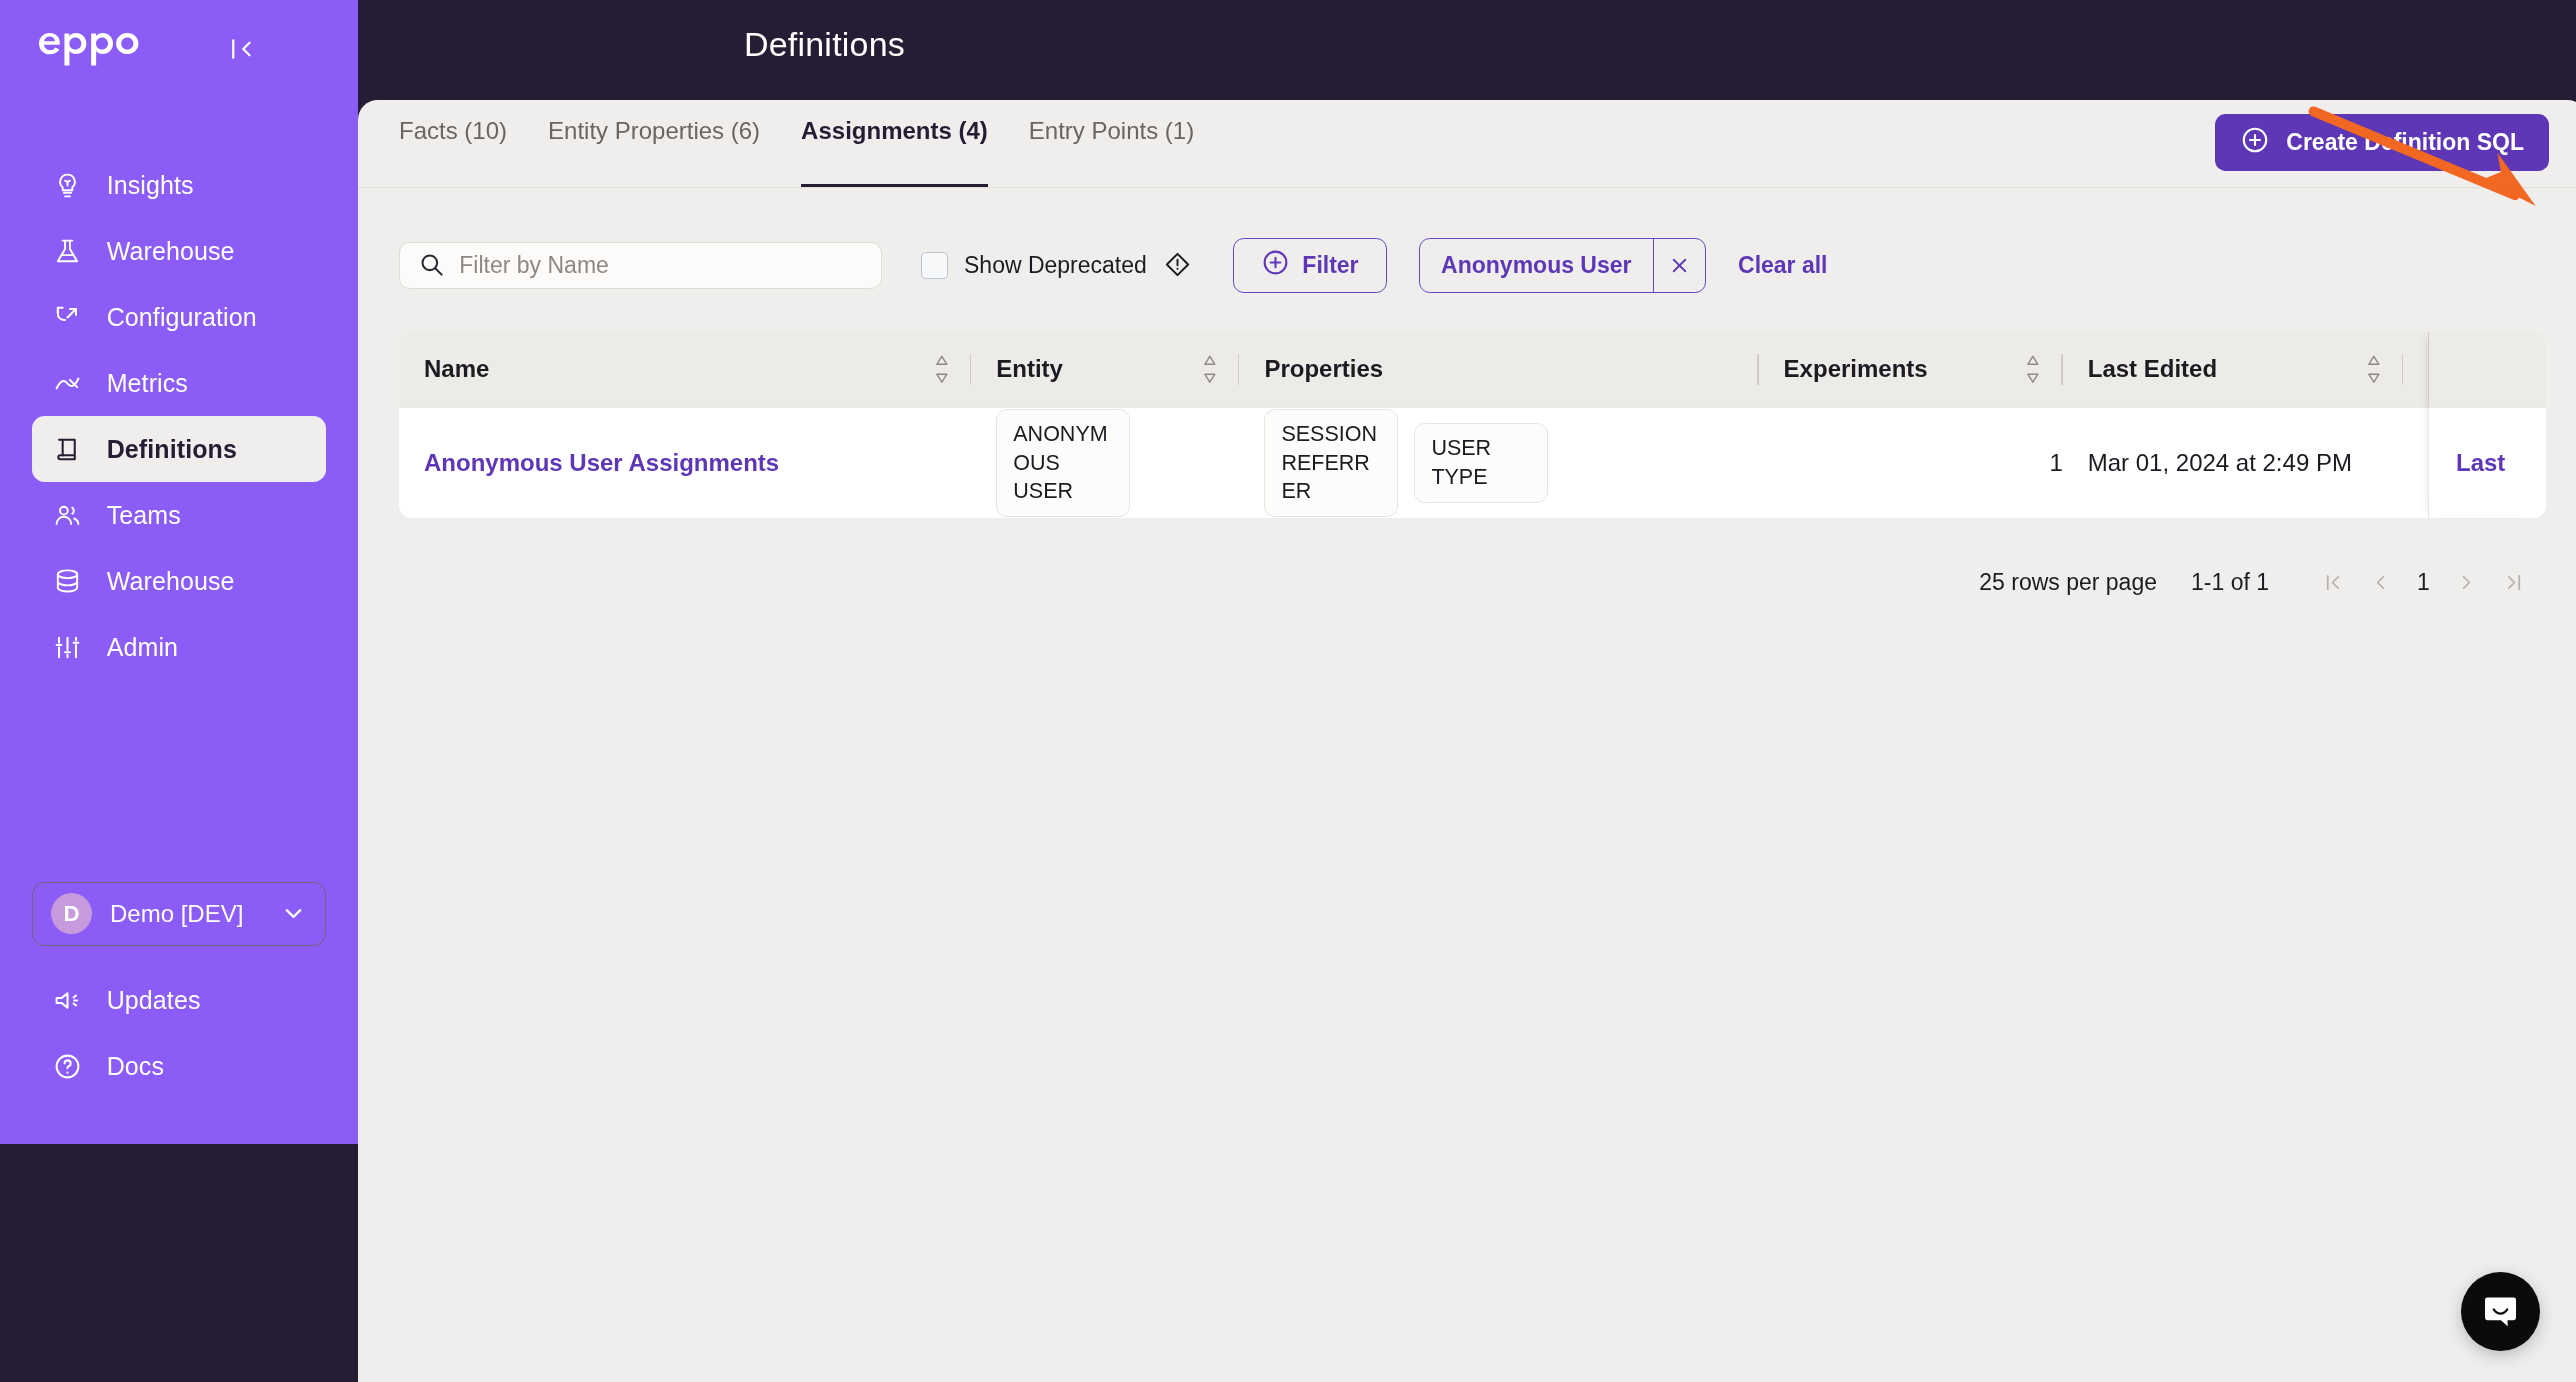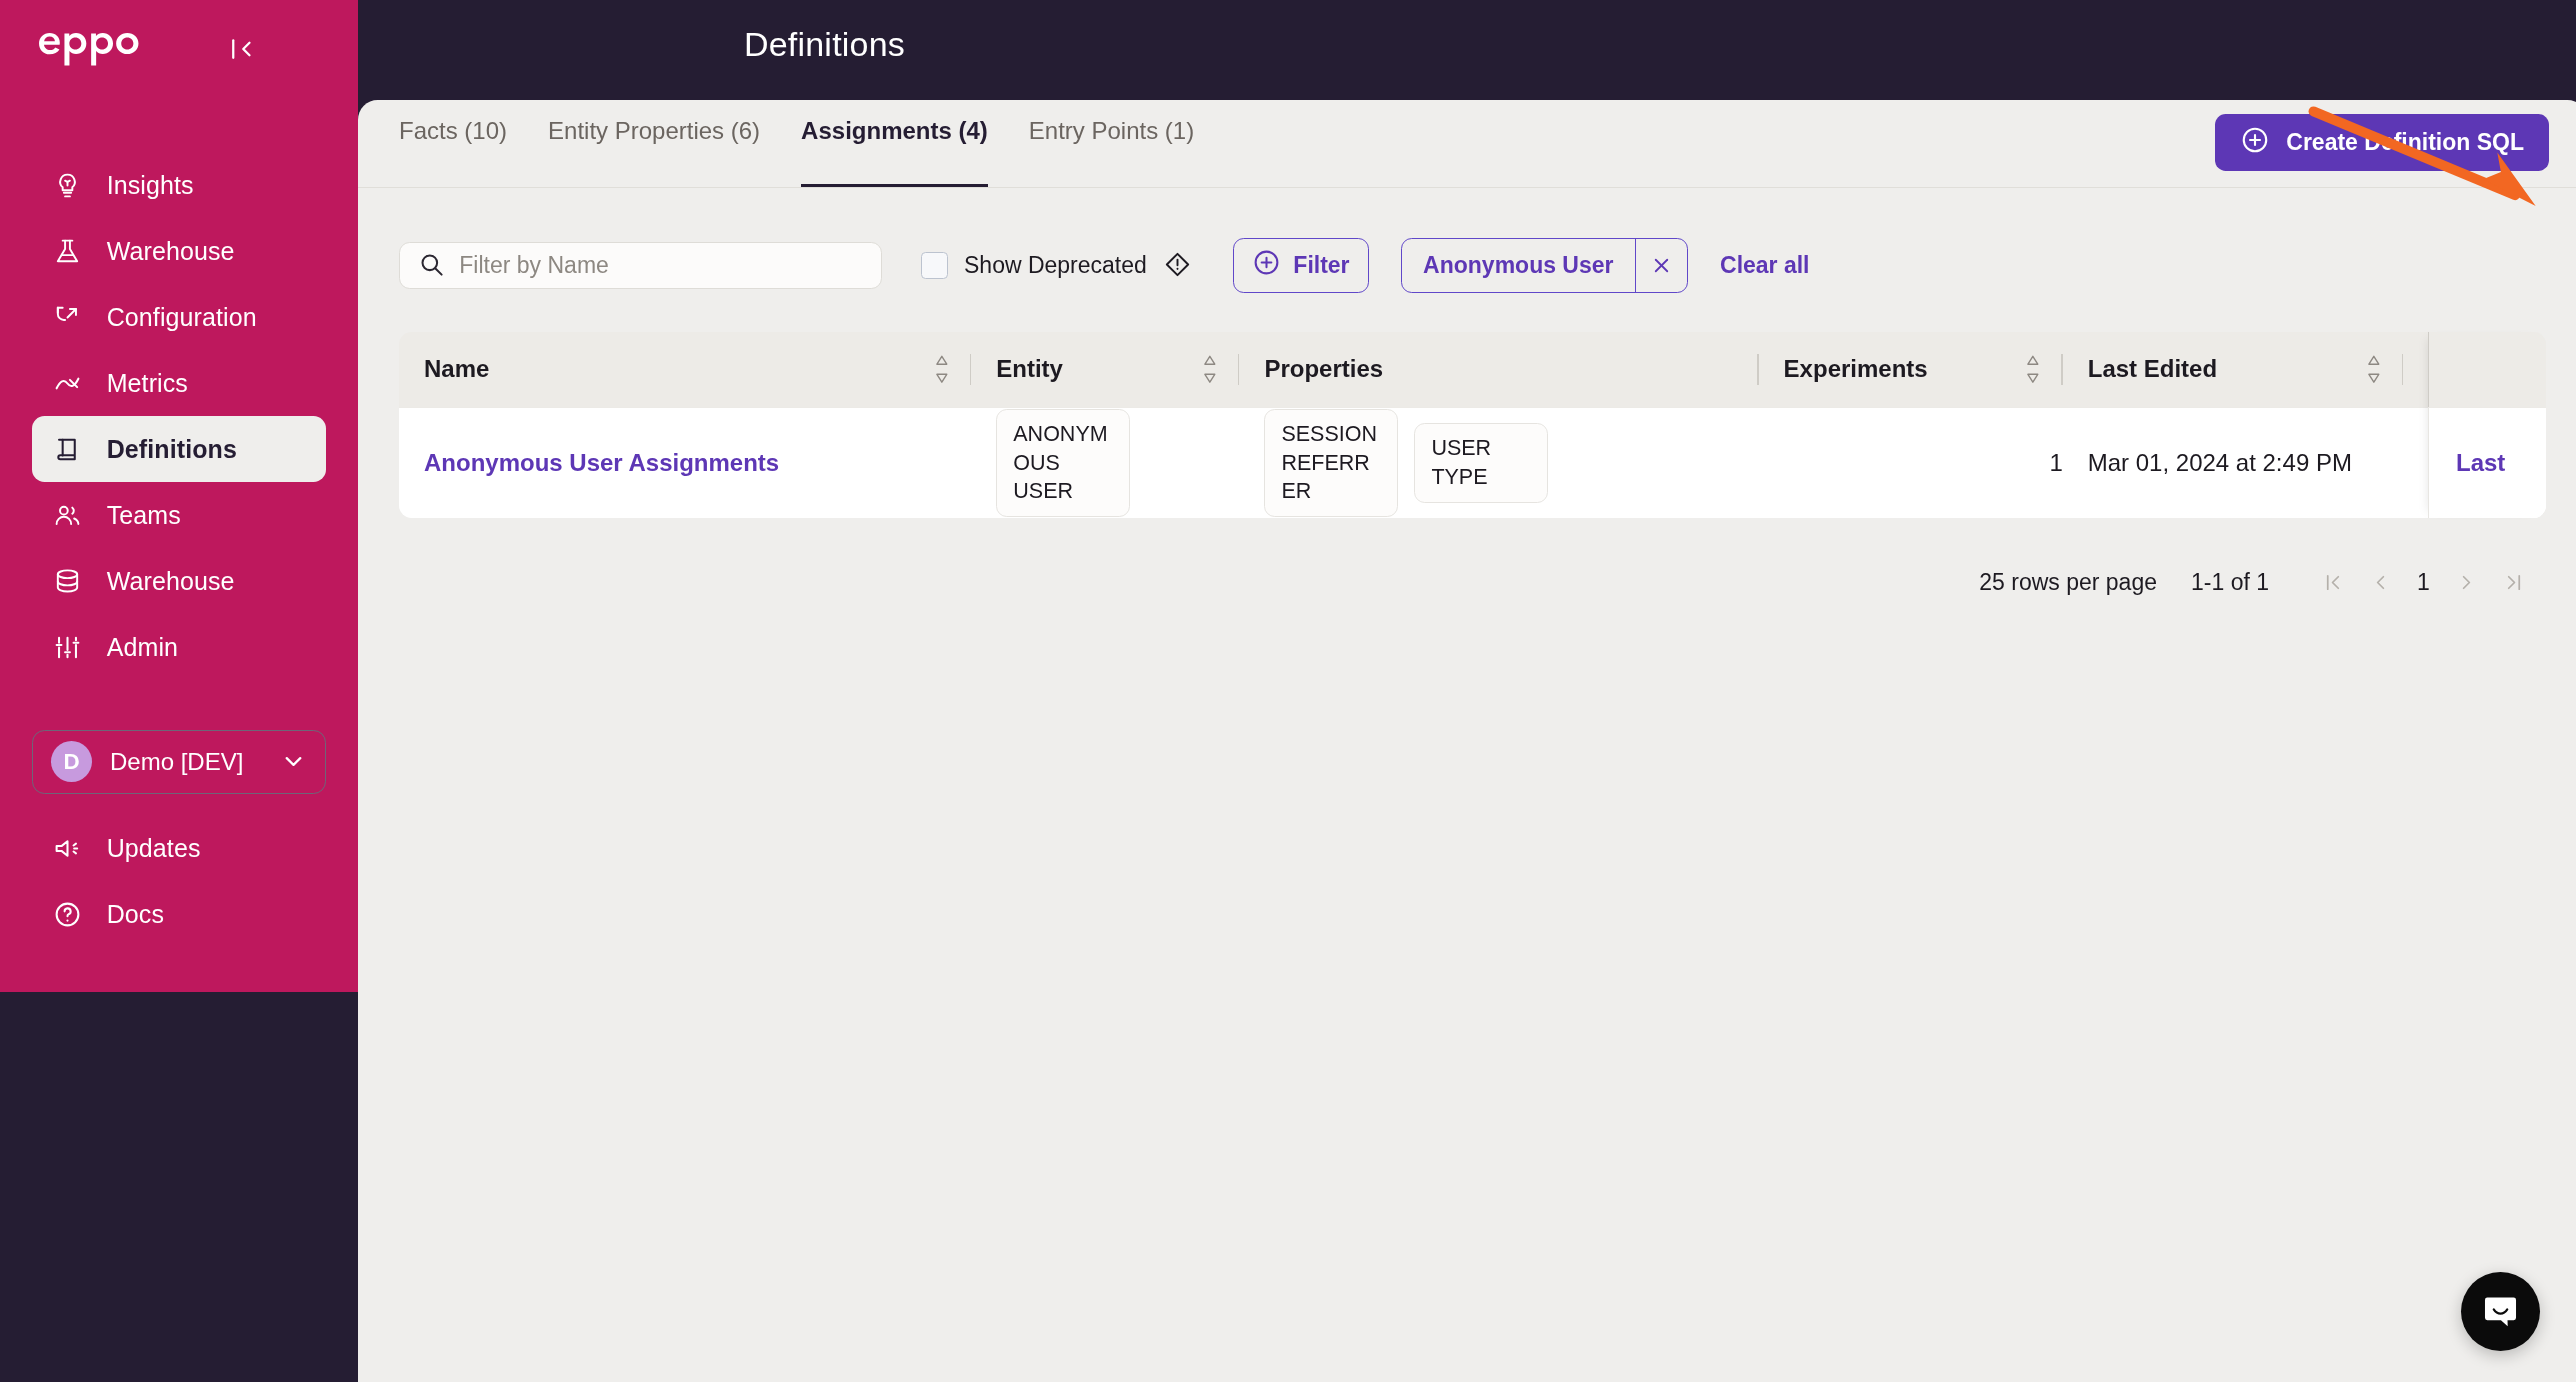--- a/index.html
+++ b/index.html
@@ -6,22 +6,22 @@
   html, body {
     width: 2576px; height: 1383px;
     font-family: "Liberation Sans", sans-serif;
     background: #251d33;
     overflow: hidden;
   }
   #app { position: relative; width: 2576px; height: 1383px; display: flex; background: #251d33; }
 
   
   .sidebar {
-    width: 358px; height: 992px;
-    background: #be185d;
+    width: 358px; height: 1144px;
+    background: #8b5cf6;
     display: flex; flex-direction: column;
     flex: 0 0 358px;
     position: relative; z-index: 5;
   }
   .logo-row {
     height: 97px; display: flex; align-items: center;
     padding: 0 39px 0 39px; gap: 63px;
   }
   .logo { display: flex; align-items: flex-end; }
   .logo svg { display: block; }
@@ -119,21 +119,21 @@
 
   .show-dep { display: flex; align-items: center; gap: 16px; margin-left: 39px; cursor: pointer; }
   .checkbox {
     width: 27px; height: 27px; border: 1.3px solid #bcc3cf;
     border-radius: 4.5px; background: #f7f8fa; flex: 0 0 27px;
   }
   .show-dep-label { font-size: 23px; color: #1d1a21; }
 
   .btn-outline {
     display: flex; align-items: center; gap: 12.5px;
-    height: 55px; padding: 0 18px; margin-left: 41px;
+    height: 55px; padding: 0 27px; margin-left: 41px;
     border: 1.8px solid #6047c9; border-radius: 10.7px;
     background: transparent; color: #5d37b5;
     font-size: 23px; font-weight: 600; cursor: pointer;
     font-family: "Liberation Sans", sans-serif;
   }
 
   .chip {
     display: flex; align-items: stretch; height: 55px; margin-left: 32px;
     border: 1.8px solid #6047c9; border-radius: 10.7px; overflow: hidden; cursor: pointer;
   }

